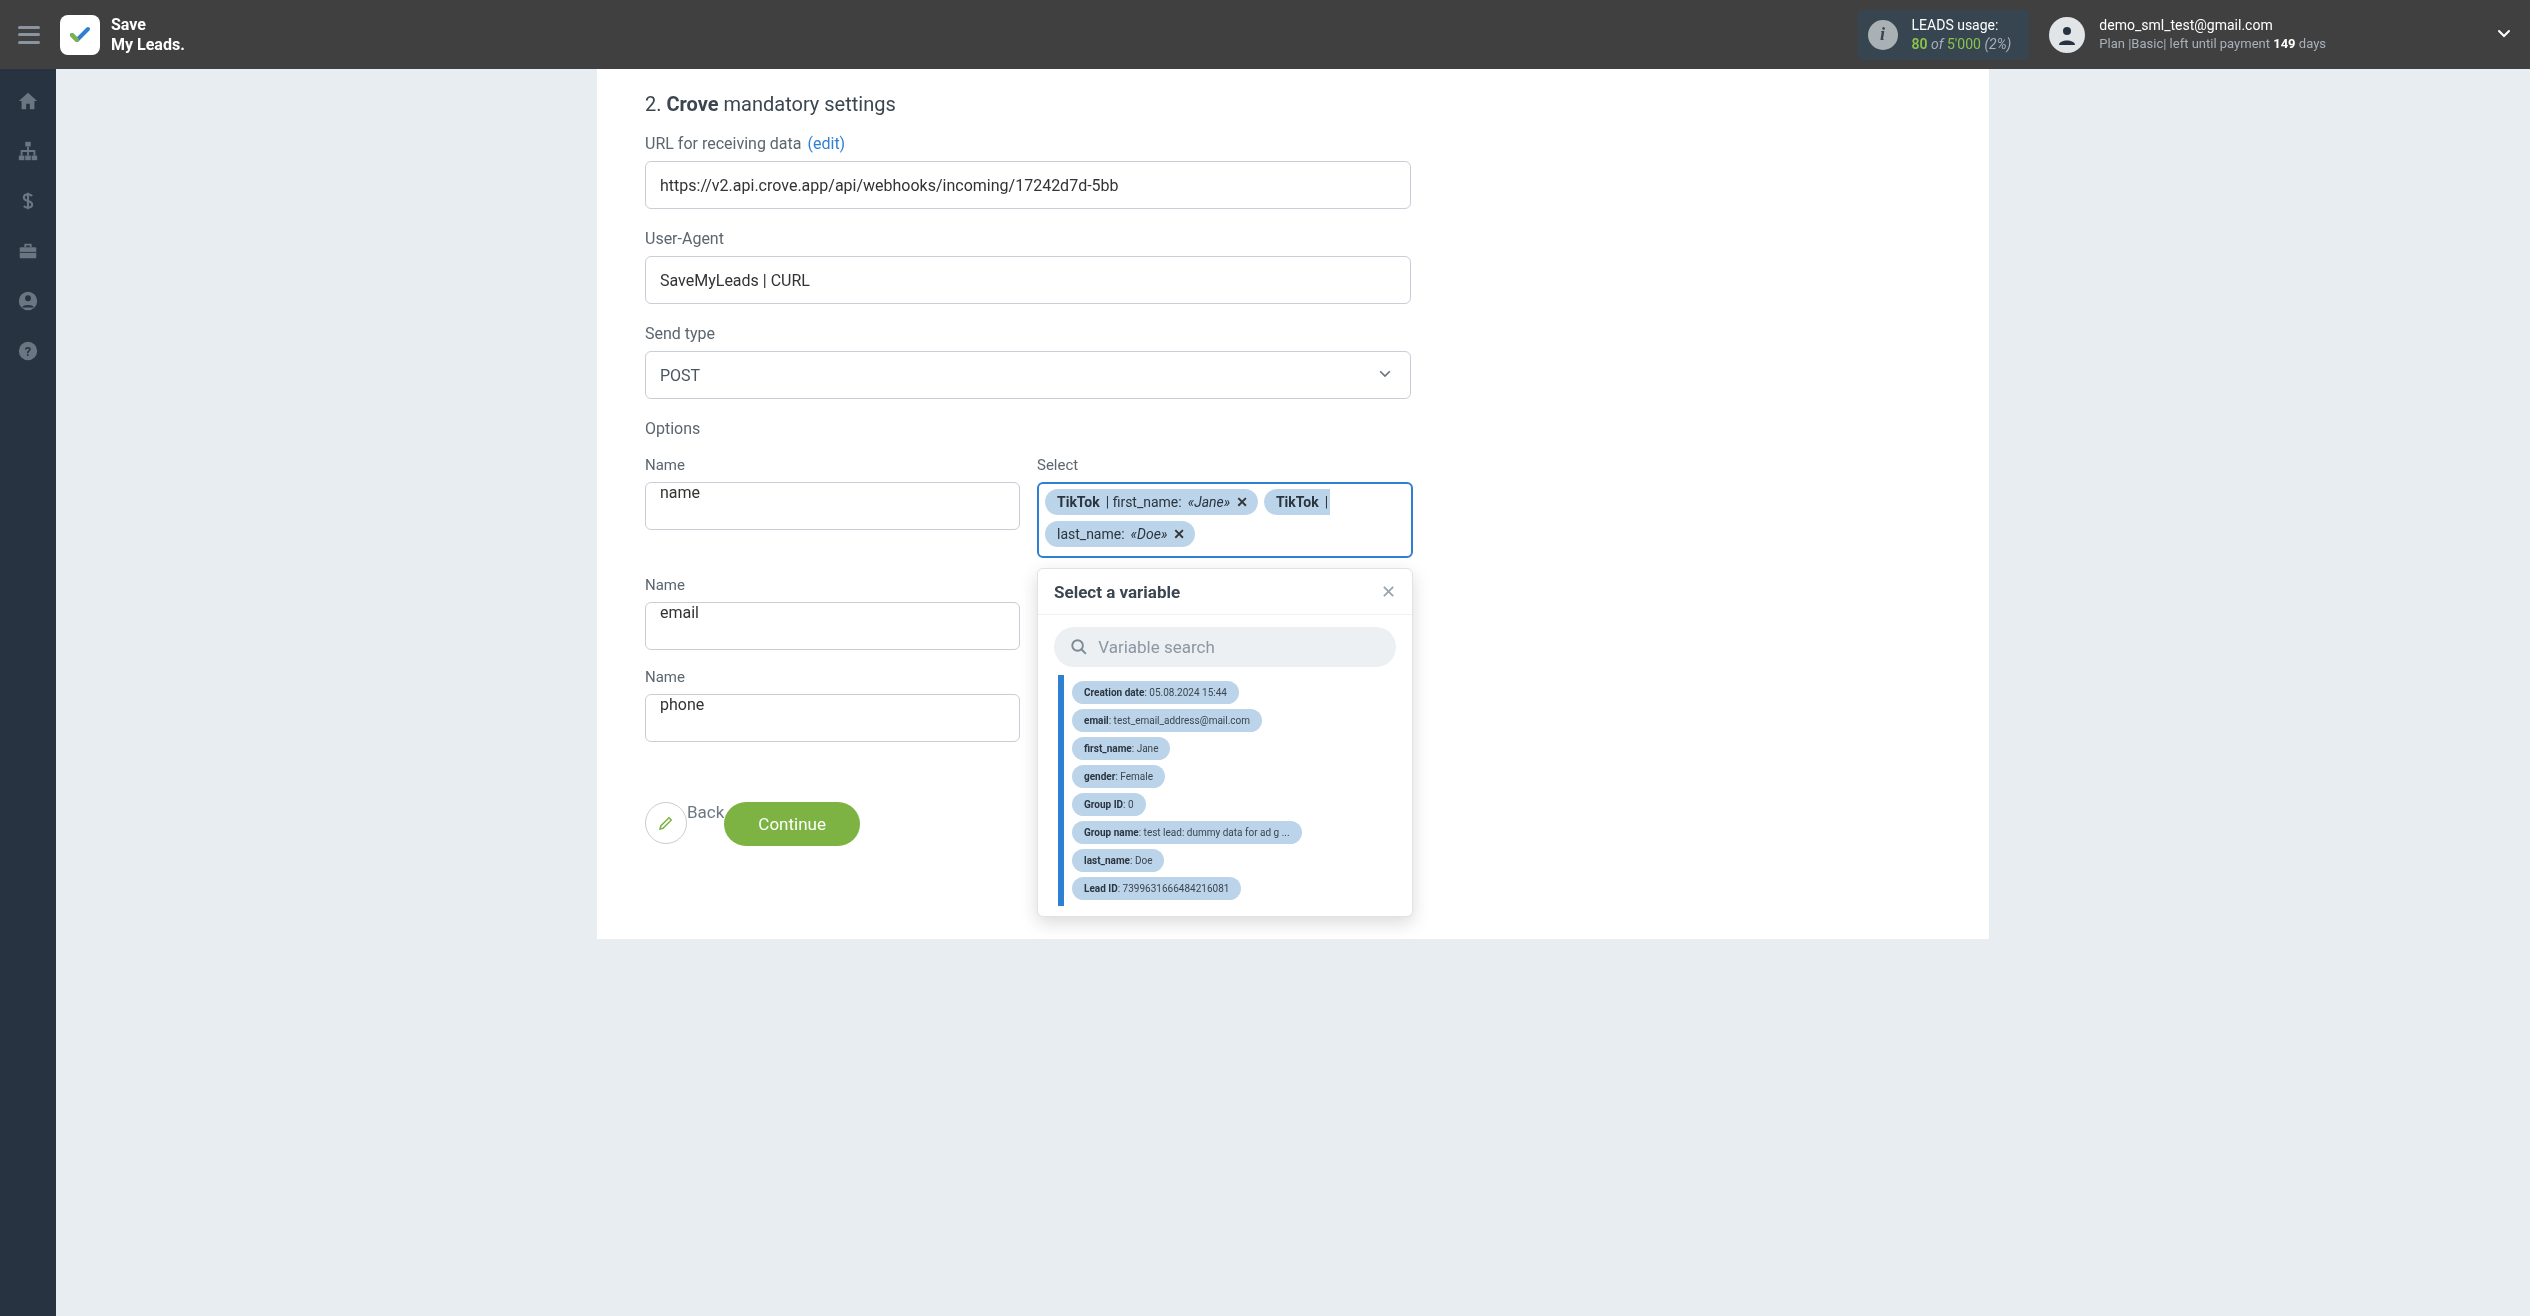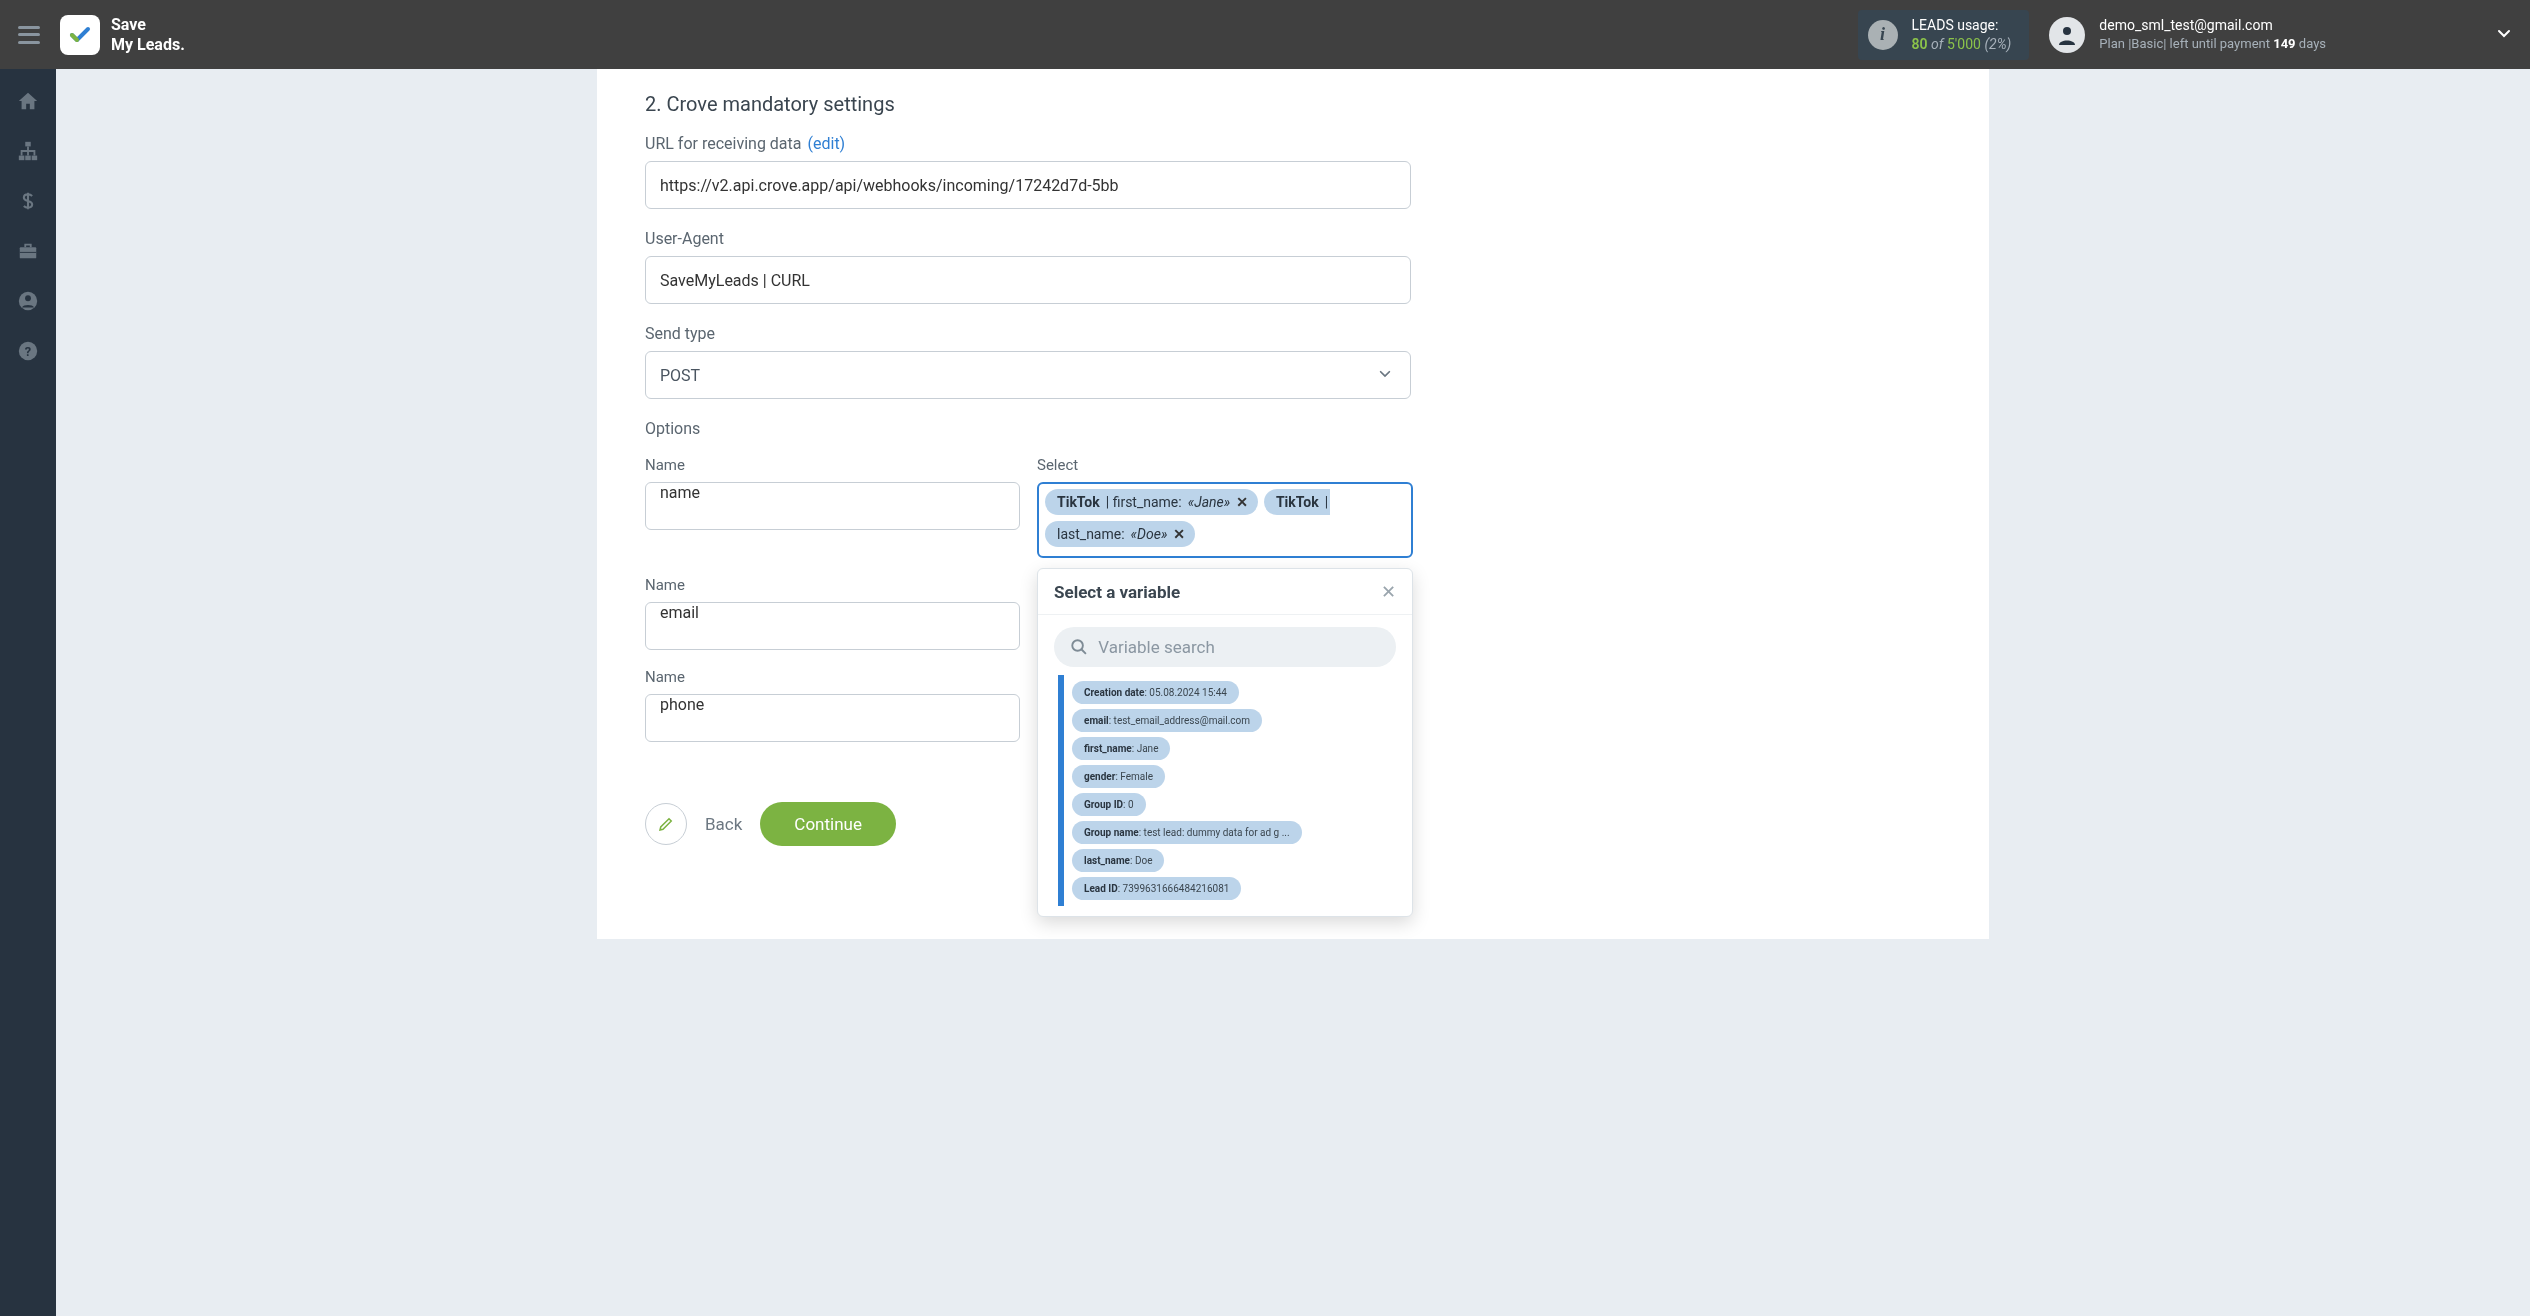--- a/index.html
+++ b/index.html
@@ -24,21 +24,21 @@
 .acct-text .plan b { color:#fff; font-weight:700; }
 .chevron { margin-left:170px; color:#fff; }
 
 .sidebar { position:fixed; left:0; top:69px; width:56px; bottom:0; background:#273340; display:flex; flex-direction:column; align-items:center; padding-top:20px; gap:26px; }
 .sidebar .sicon { color:#6a7681; cursor:pointer; width:24px; height:24px; display:flex; align-items:center; justify-content:center; }
 
 .page { margin-left:56px; padding:0; }
 .card { background:#fff; margin:0 auto; width:1392px; max-width:calc(100% - 40px); padding:18px 48px 40px 48px; min-height:870px; }
 
 .section-title { font-size:20px; color:#3b4650; margin:5px 0 18px 0; }
-.section-title b { font-weight:400; }
+.section-title b { font-weight:700; }
 .label-row { color:#5b6670; font-size:16px; margin-bottom:8px; display:flex; align-items:center; gap:6px; }
 .label-row .edit { color:#2f7fd3; cursor:pointer; }
 .input { width:766px; height:48px; border:1px solid #c7ced5; border-radius:6px; padding:0 14px; font-size:16px; color:#333; background:#fff; display:flex; align-items:center; }
 .input input { border:none; outline:none; width:100%; font-size:16px; color:#333; background:transparent; }
 .select { position:relative; }
 .select .caret { position:absolute; right:18px; top:50%; transform:translateY(-50%); color:#6a7681; }
 .group { margin-bottom:20px; }
 
 .two-col { display:flex; gap:17px; }
 .col-label { color:#5b6670; font-size:15px; margin-bottom:8px; }
@@ -60,21 +60,21 @@
 .search input { border:none; background:transparent; outline:none; font-size:17px; color:#333; width:100%; }
 .search input::placeholder { color:#8b97a2; }
 .var-list { padding:0 8px 10px 20px; position:relative; }
 .var-list-inner { border-left:6px solid #2f7fd3; padding:6px 0 6px 8px; display:flex; flex-direction:column; gap:5px; max-height:350px; overflow-y:auto; }
 .var-item { background:#bcd4ea; border-radius:14px; padding:5px 12px; font-size:10px; color:#3b464f; line-height:1.3; cursor:pointer; display:inline-block; width:fit-content; max-width:260px; }
 .var-item b { font-weight:700; color:#2a3540; }
 .var-list-inner::-webkit-scrollbar { width:10px; }
 .var-list-inner::-webkit-scrollbar-thumb { background:#b8bfc4; border-radius:5px; }
 .var-list-inner::-webkit-scrollbar-track { background:transparent; }
 
-.actions { display:flex; align-items:center; gap:18px; margin-top:60px; }
+.actions { display:flex; margin-top:60px; }
 .icon-btn { width:42px; height:42px; border:1px solid #c7ced5; border-radius:50%; display:flex; align-items:center; justify-content:center; cursor:pointer; color:#7cb342; }
 .back-lbl { color:#6d7882; font-size:17px; }
 .continue { background:#7cb342; color:#fff; border:none; border-radius:22px; height:44px; padding:0 34px; font-size:17px; cursor:pointer; }
 
 .value-holder { position:relative; width:376px; }
 </style>
 </head>
 <body>
 
 <div class="header">

